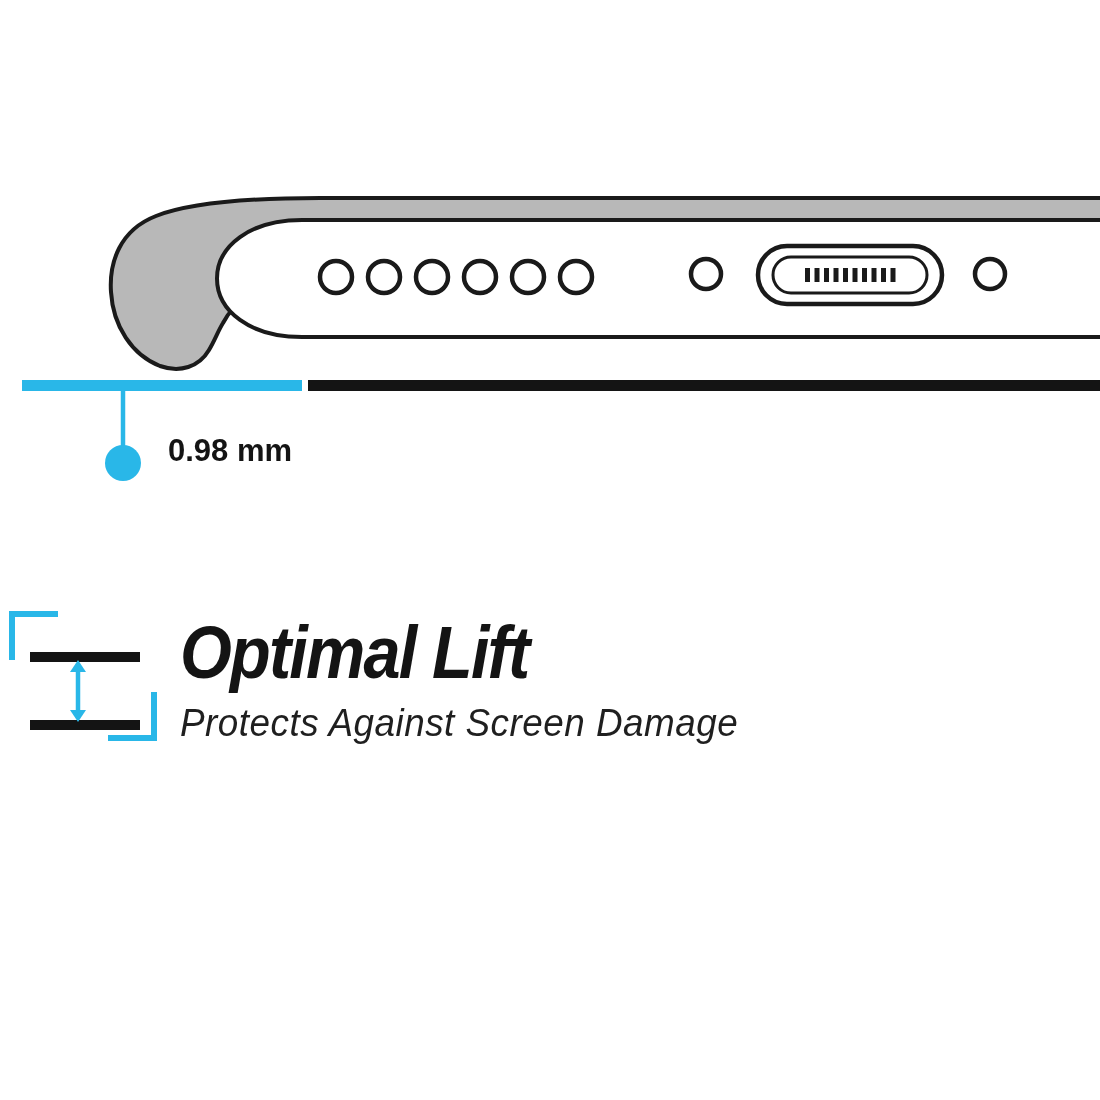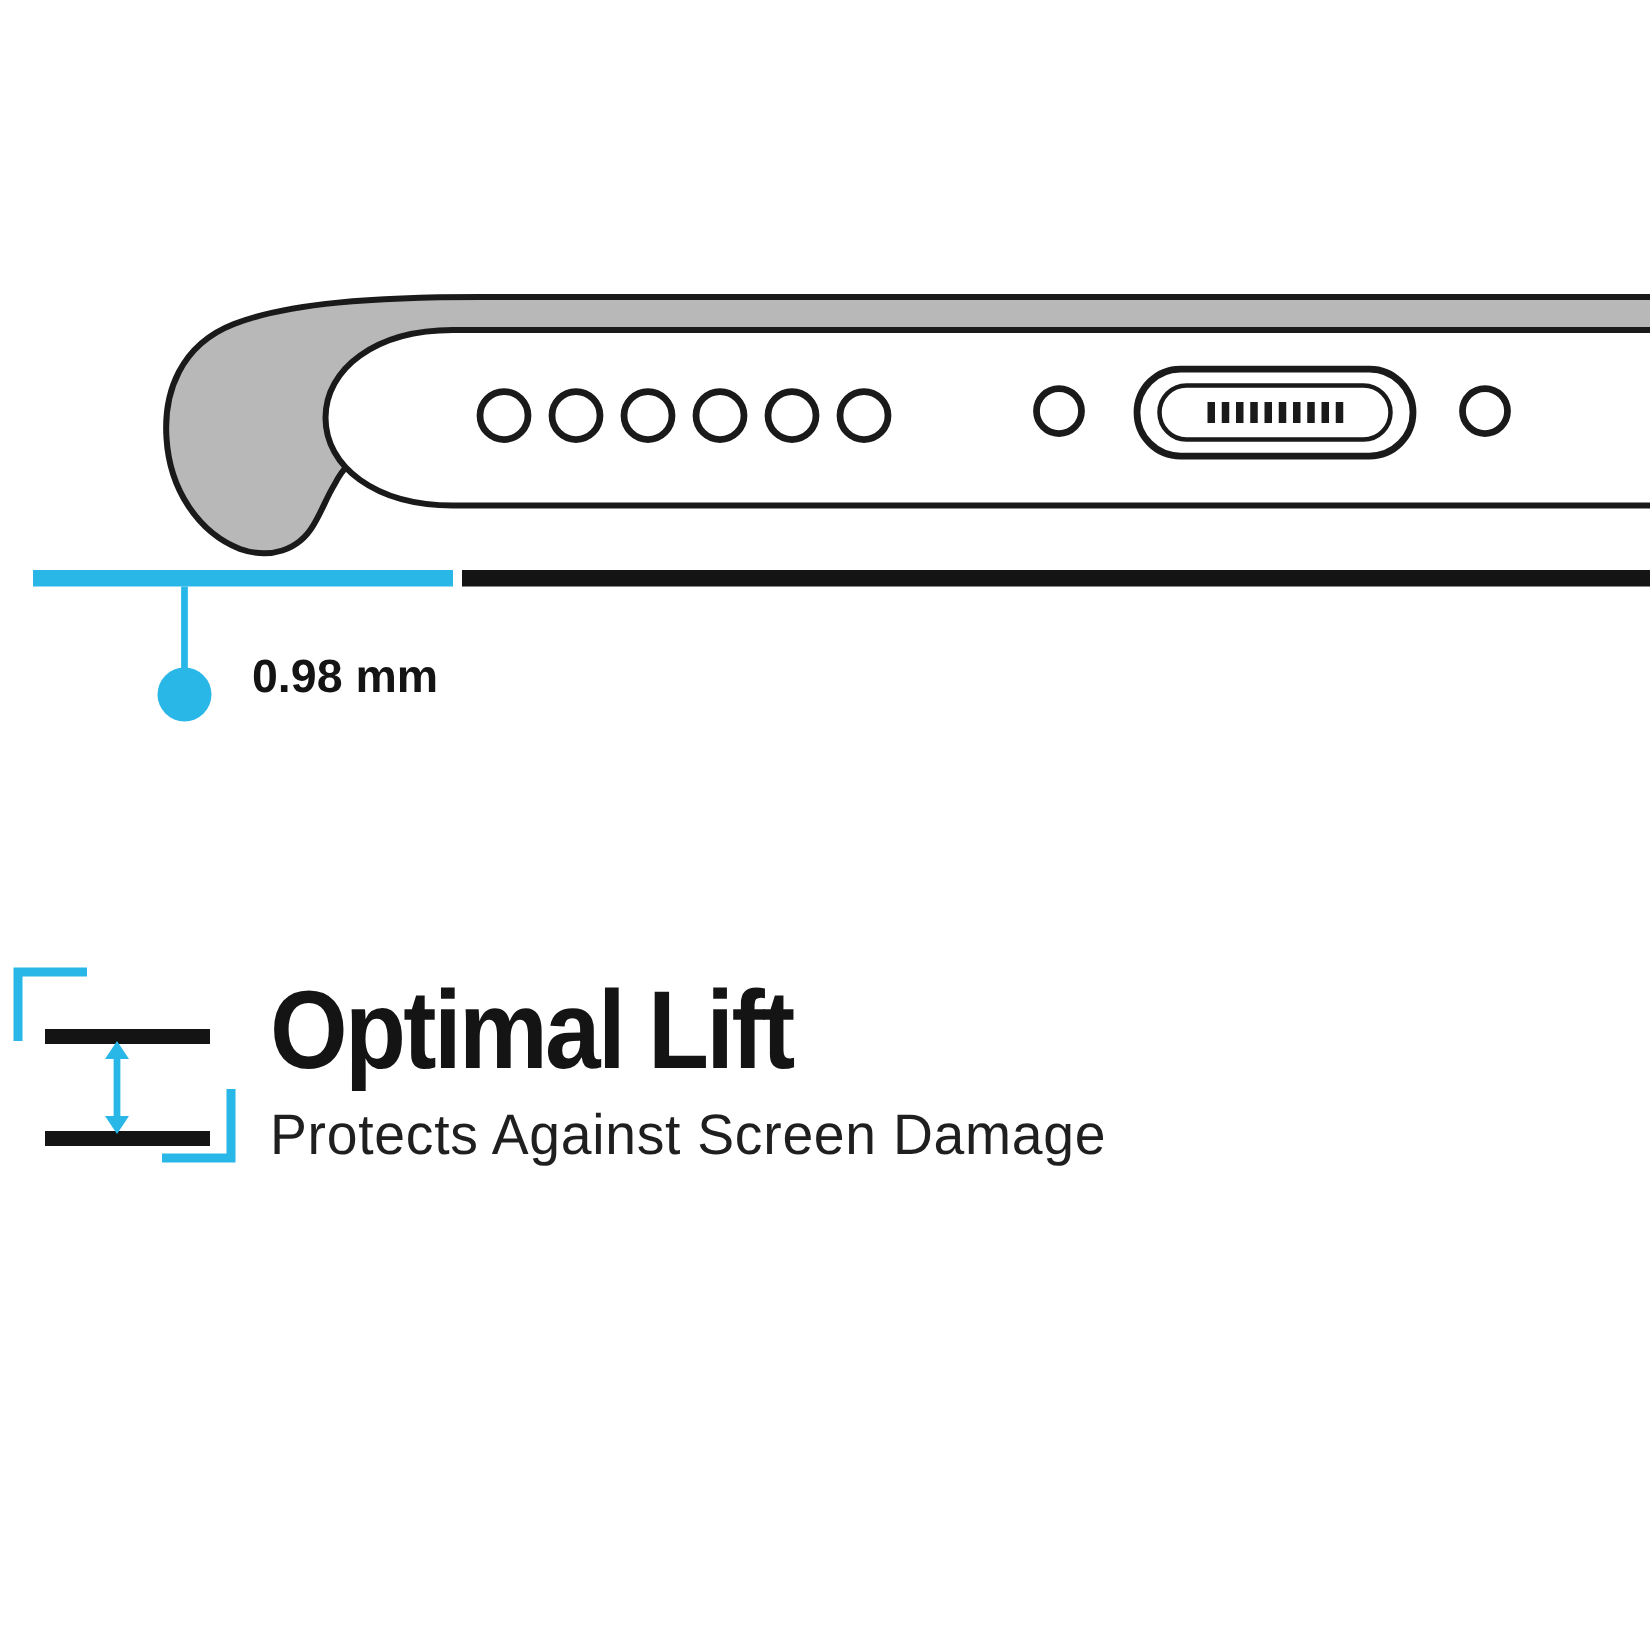--- a/index.html
+++ b/index.html
@@ -14,21 +14,21 @@
     background:#ffffff;
     position:relative;
     overflow:hidden;
     font-family:"Liberation Sans", sans-serif;
     color:var(--ink);
   }
   .illustration{
     position:absolute;left:0;top:0;width:1100px;height:520px;
   }
   .feature-block{
-    position:absolute;left:0;top:638px;width:1068px;height:170px;
+    position:absolute;left:0;top:604px;width:1068px;height:170px;font-style:italic;
   }
   .gap-icon{
     position:absolute;left:6px;top:4px;width:160px;height:140px;
   }
   .feature-texts{
     position:absolute;left:180px;top:0;width:900px;
   }
   .feature-title{
     position:absolute;left:0;top:12px;
     font-size:74px;font-weight:bold;line-height:1;

